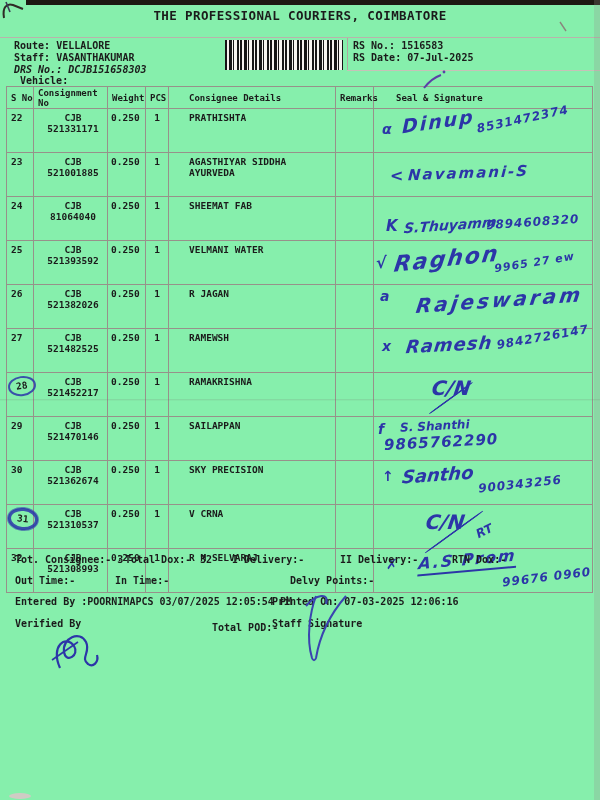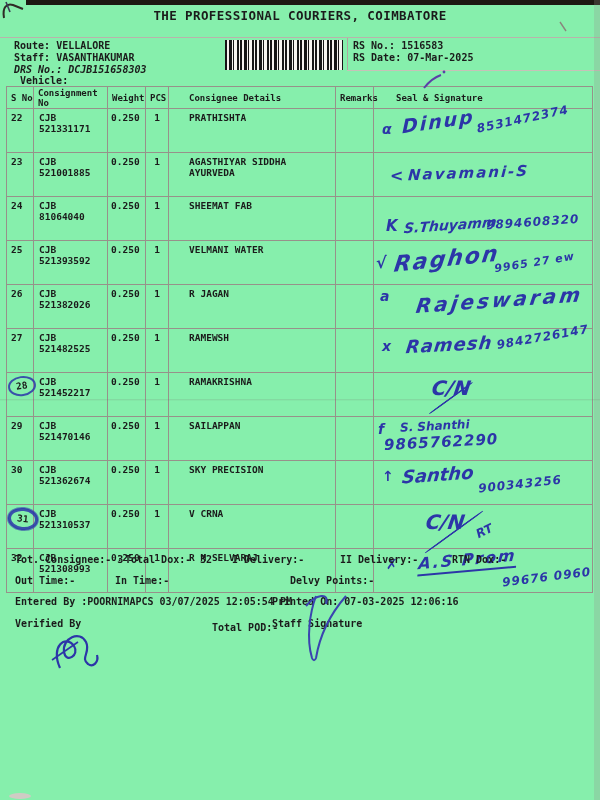--- a/index.html
+++ b/index.html
@@ -14,21 +14,21 @@
   .rule{position:absolute;border-top:1px solid #b9b3ab;}
   .meta{font-size:10px;font-weight:bold;}
   .vline{position:absolute;border-left:1px solid #aea89f;}
   .barcode{position:absolute;left:225px;top:40px;width:118px;height:30px;
     background:repeating-linear-gradient(90deg,#151515 0 2px,#f5f3ef 2px 4px,#151515 4px 7px,#f5f3ef 7px 8px,#151515 8px 9px,#f5f3ef 9px 12px,#151515 12px 14px,#f5f3ef 14px 15px);}
   
   table.runsheet{position:absolute;left:6px;top:86px;width:586px;border-collapse:collapse;table-layout:fixed;}
   .runsheet th,.runsheet td{border:1px solid #97918a;font-weight:bold;overflow:visible;}
   .runsheet th{height:15px;font-size:9px;text-align:left;padding:1px 0 0 4px;}
   .runsheet td{height:40px;font-size:9.5px;vertical-align:top;padding:3px 0 0 4px;}
-  .runsheet td.c-cons{padding-left:5px;}
+  .runsheet td.c-cons{padding-left:5px;text-align:center;}
   .runsheet td.c-wt{padding-left:3px;margin-top:36px;}
   .runsheet td.c-pcs{text-align:center;padding-left:0;}
   .runsheet th.h-consignee,.runsheet td.c-consignee{padding-left:20px;}
   .runsheet th.h-seal{padding-left:22px;}
   .runsheet td.c-sig{position:relative;padding:0;}
   .circled{display:inline-block;position:relative;margin-left:-3px;padding:2px 7px 3px 6px;
     border:2px solid rgba(44,53,169,.85);border-radius:50%;transform:rotate(-8deg);}
   .circled.heavy{border-width:3px;outline:2px solid rgba(44,53,169,.55);outline-offset:-1px;transform:rotate(6deg);}
   
   .ink{position:absolute;color:#2c35a8;font-family:"DejaVu Sans","Liberation Sans",sans-serif;
@@ -103,21 +103,21 @@
   <div class="barcode"></div>
   <div class="vline" style="left:347px;top:38px;height:32px;"></div>
   <div class="rule" style="left:347px;top:70px;width:253px;border-top-color:#c7c1b8;"></div>
 
   <div class="abs meta" style="left:353px;top:40px;">
     <span>RS No.:</span>
     <span>1516583</span>
   </div>
   <div class="abs meta" style="left:353px;top:52px;">
     <span>RS Date:</span>
-    <span>07-Mar-2025</span>
+    <span>07-Jul-2025</span>
   </div>
 
   <table class="runsheet">
     <colgroup>
       <col style="width:27px">
         <col style="width:74px">
         <col style="width:38px">
         <col style="width:23px">
       <col style="width:167px">
         <col style="width:38px">

